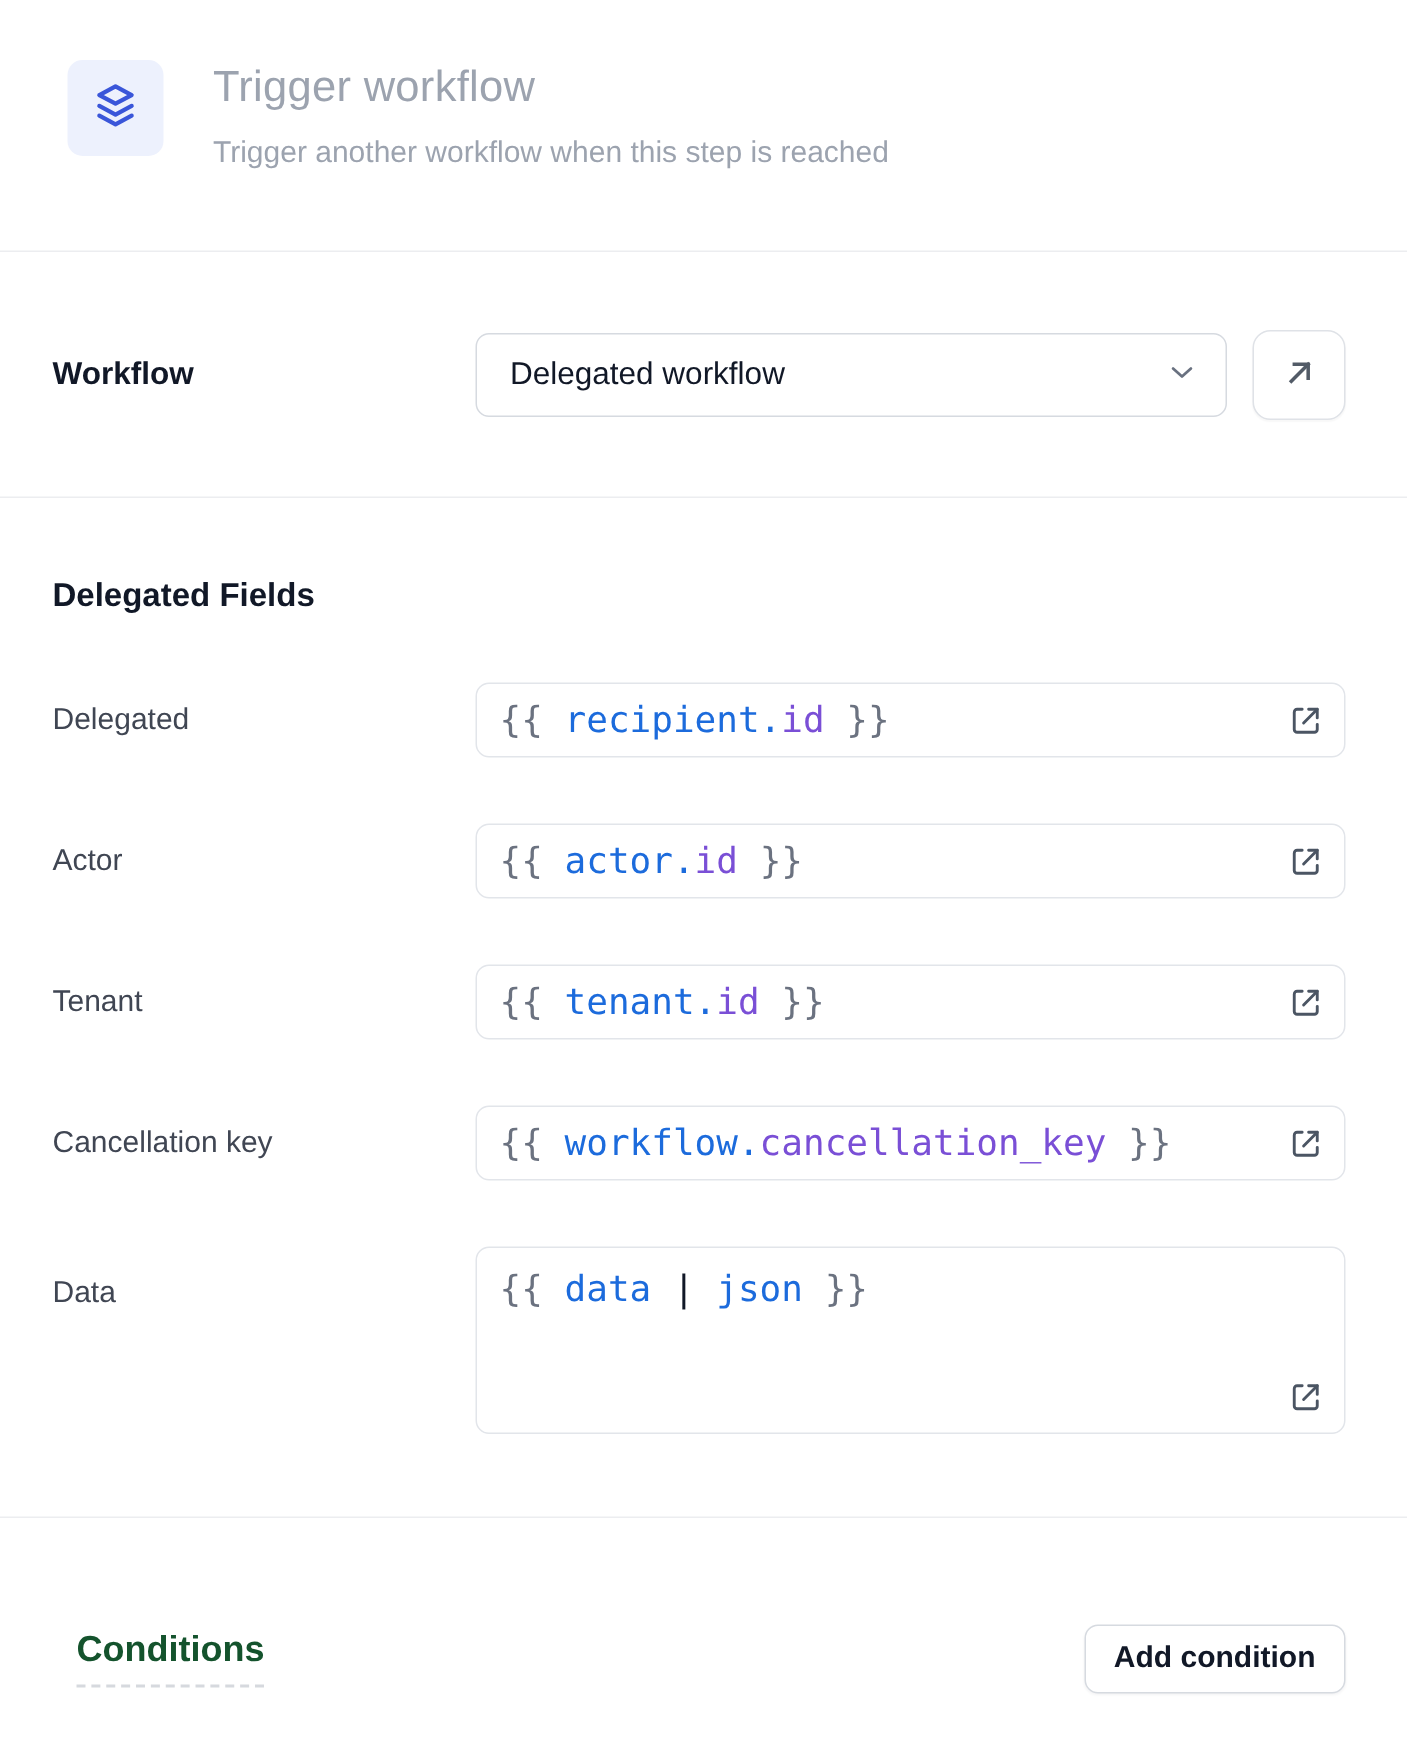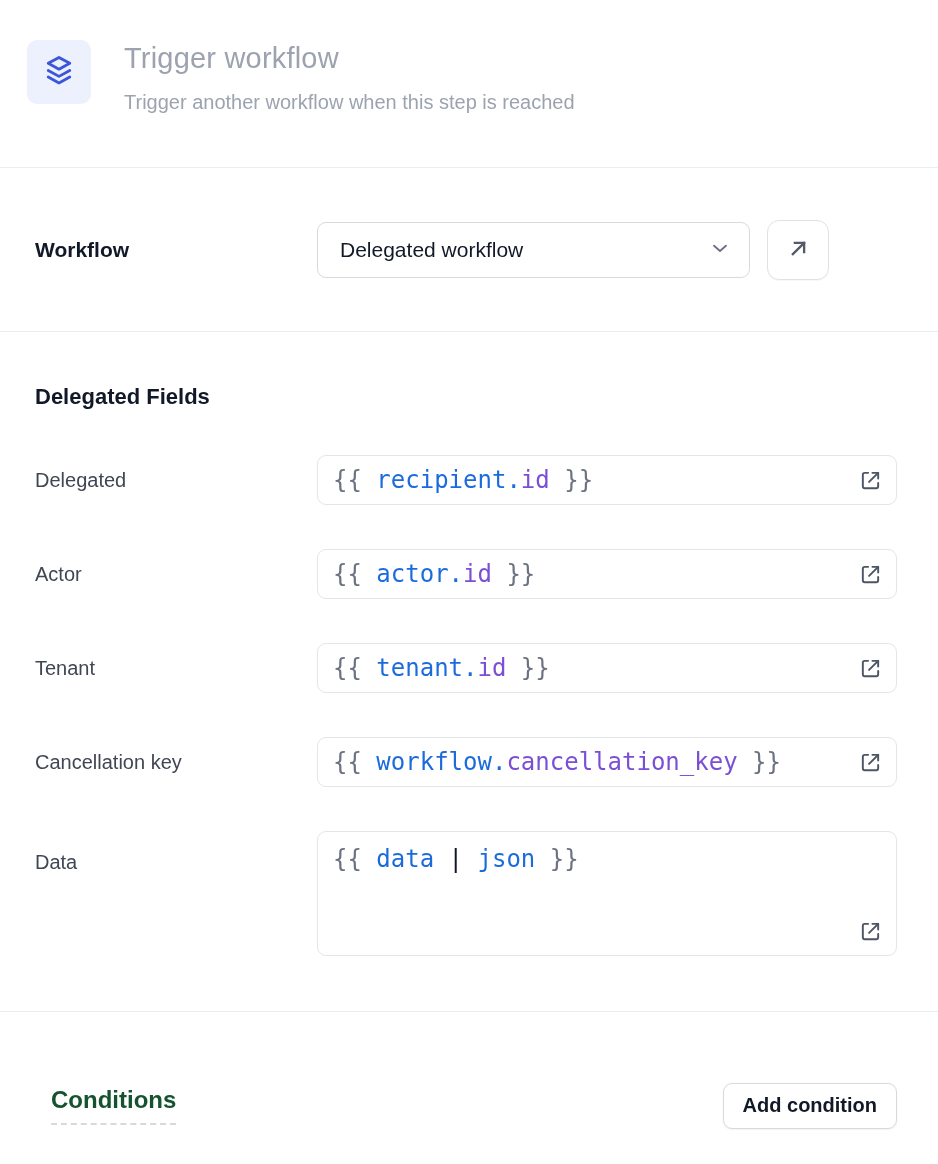--- a/index.html
+++ b/index.html
@@ -6,37 +6,37 @@
   html,body { margin:0; padding:0; background:#fff; }
   body {
     width:938px; min-height:1164px;
     font-family:"Liberation Sans", sans-serif;
     color:#111827;
     -webkit-font-smoothing:antialiased;
   }
   .page { width:938px; min-height:1164px; background:#fff; }
 
   
-  .header { display:flex; align-items:flex-start; gap:33px; padding:40px 41px 0 27px; }
+  .header { display:flex; align-items:flex-start; gap:33px; padding:40px 41px 0 45px; }
   .icon-box {
     width:64px; height:64px; border-radius:10px; background:#EDF1FD;
     display:flex; align-items:center; justify-content:center; flex:none;
   }
   .header-title { margin:2px 0 0; font-size:29px; font-weight:400; color:#9CA3AF; letter-spacing:.2px; }
   .header-sub   { margin:16px 0 0; font-size:20px; font-weight:400; color:#9CA3AF; }
 
   .divider { border:none; border-top:1px solid #ECEDF0; margin:0; }
   .div1 { margin-top:53px; }
 
   
   .row-workflow { display:flex; align-items:center; padding:52px 41px 51px 35px; }
   .label-col { width:282px; flex:none; }
   .workflow-label { font-size:21px; font-weight:700; color:#111827; }
   .select {
-    width:433px; height:56px; flex:none;
+    width:501px; height:56px; flex:none;
     border:1px solid #D6DAE0; border-radius:9px; background:#fff;
     display:flex; align-items:center; justify-content:space-between;
     padding:0 18px 0 22px; cursor:pointer;
   }
   .select-value { font-size:21px; color:#111827; }
   .open-btn {
     margin-left:17px; width:62px; height:60px; flex:none;
     border:1px solid #DFE2E7; border-radius:12px; background:#fff;
     display:flex; align-items:center; justify-content:center; cursor:pointer;
     box-shadow:0 1px 1px rgba(16,24,40,.03);

